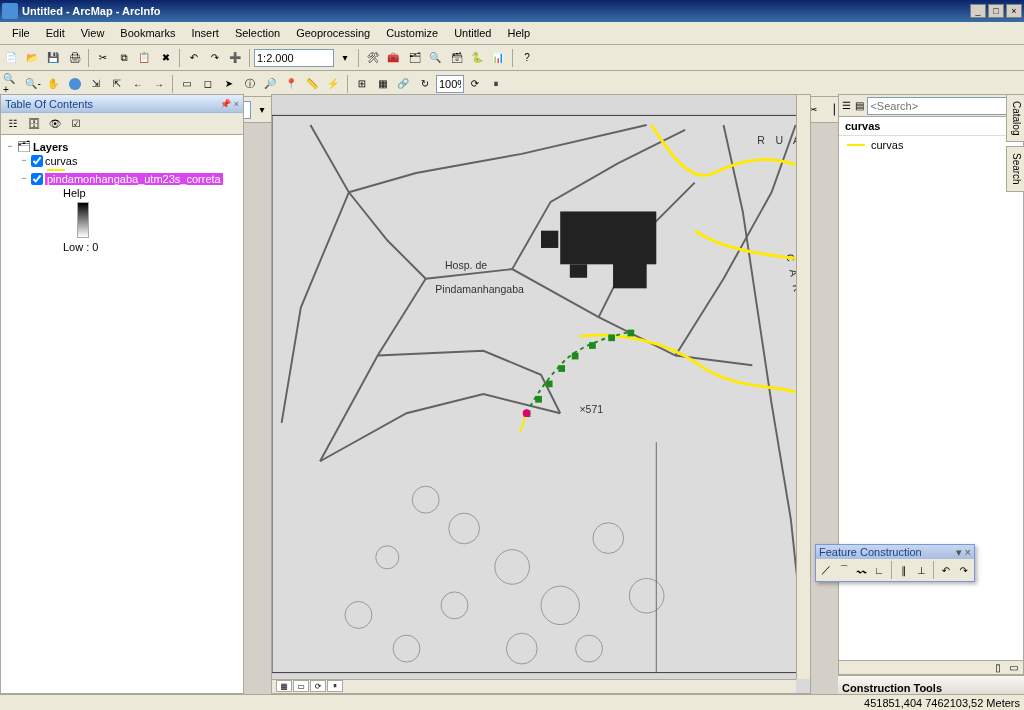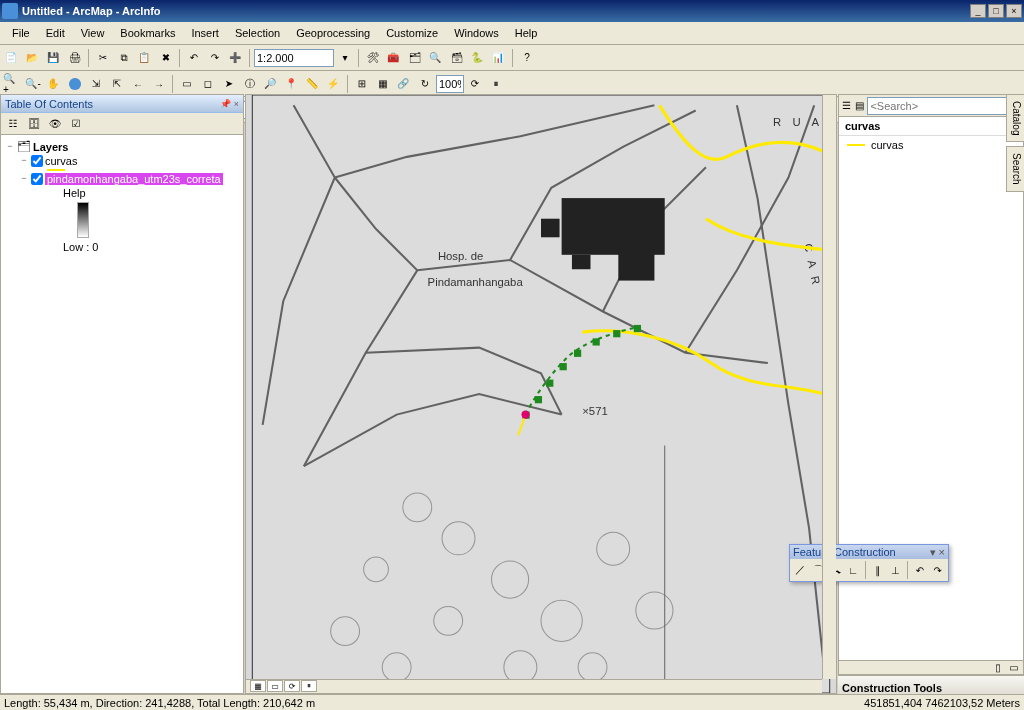--- a/index.html
+++ b/index.html
@@ -17,21 +17,21 @@
 .menubar span { padding: 2px 8px; cursor: pointer; }
 
 
 .toolbar-row { display: flex; align-items: center; background: #ece9d8; border-bottom: 1px solid #aca899; height: 26px; padding: 1px 2px; gap: 1px; flex-wrap: nowrap; overflow: hidden; }
 .tbtn { width: 20px; height: 20px; border: 1px solid transparent; display: inline-flex; align-items: center; justify-content: center; cursor: pointer; font-size: 10px; }
 .tsep { width: 2px; height: 18px; border-left: 1px solid #aca899; margin: 0 2px; }
 .tinput { height: 18px; border: 1px solid #7f9db9; background: white; padding: 0 2px; font-size: 11px; }
 .tlabel { padding: 0 4px; }
 
 
-.main { position: absolute; top: 94px; bottom: 16px; left: 0; right: 0; display: flex; }
+.main { position: absolute; top: 94px; bottom: 16px; left: 0; right: 0; display: flex; gap: 26px; }
 .panel { background: #f0f0f0; border: 1px solid #aca899; display: flex; flex-direction: column; }
 .panel-header { background: linear-gradient(to bottom, #e3efff, #afc5e0); height: 18px; display: flex; align-items: center; padding: 0 4px; font-size: 10px; color: #15428b; border-bottom: 1px solid #99bbe8; }
 .panel-header .close { margin-left: auto; cursor: pointer; font-size: 9px; color:#666; }
 
 
 .toc { width: 244px; }
 .toc-toolbar { height: 22px; background: #ece9d8; border-bottom: 1px solid #aca899; display: flex; align-items: center; padding: 0 2px; gap: 1px; }
 .toc-body { flex: 1; background: white; overflow: auto; padding: 4px; }
 .tree-node { display: flex; align-items: center; gap: 2px; padding: 1px 0; }
 .expander { width: 10px; height: 10px; text-align: center; line-height: 9px; cursor: pointer; color:#666; font-size:9px; }
@@ -96,21 +96,21 @@
 
 <div class="menubar">
   <span>File</span>
   <span>Edit</span>
   <span>View</span>
   <span>Bookmarks</span>
   <span>Insert</span>
   <span>Selection</span>
   <span>Geoprocessing</span>
   <span>Customize</span>
-  <span>Windows</span>
+  <span>Untitled</span>
   <span>Help</span>
 </div>
 
 <div class="toolbar-row">
   <div class="tbtn">📄</div>
   <div class="tbtn">📂</div>
   <div class="tbtn">💾</div>
   <div class="tbtn">🖨</div>
   <div class="tsep"></div>
   <div class="tbtn">✂</div>
@@ -395,15 +395,14 @@
     </div>
   </div>
 </div>
 
 <div class="sidetabs">
   <div class="sidetab">Catalog</div>
   <div class="sidetab">Search</div>
 </div>
 
 <div class="statusbar">
-  <span>Length: 55,434 m, Direction: 241,4288, Total Length: 210,642 m</span>
   <span class="coords">451851,404 7462103,52 Meters</span>
 </div>
 
 </body></html>

